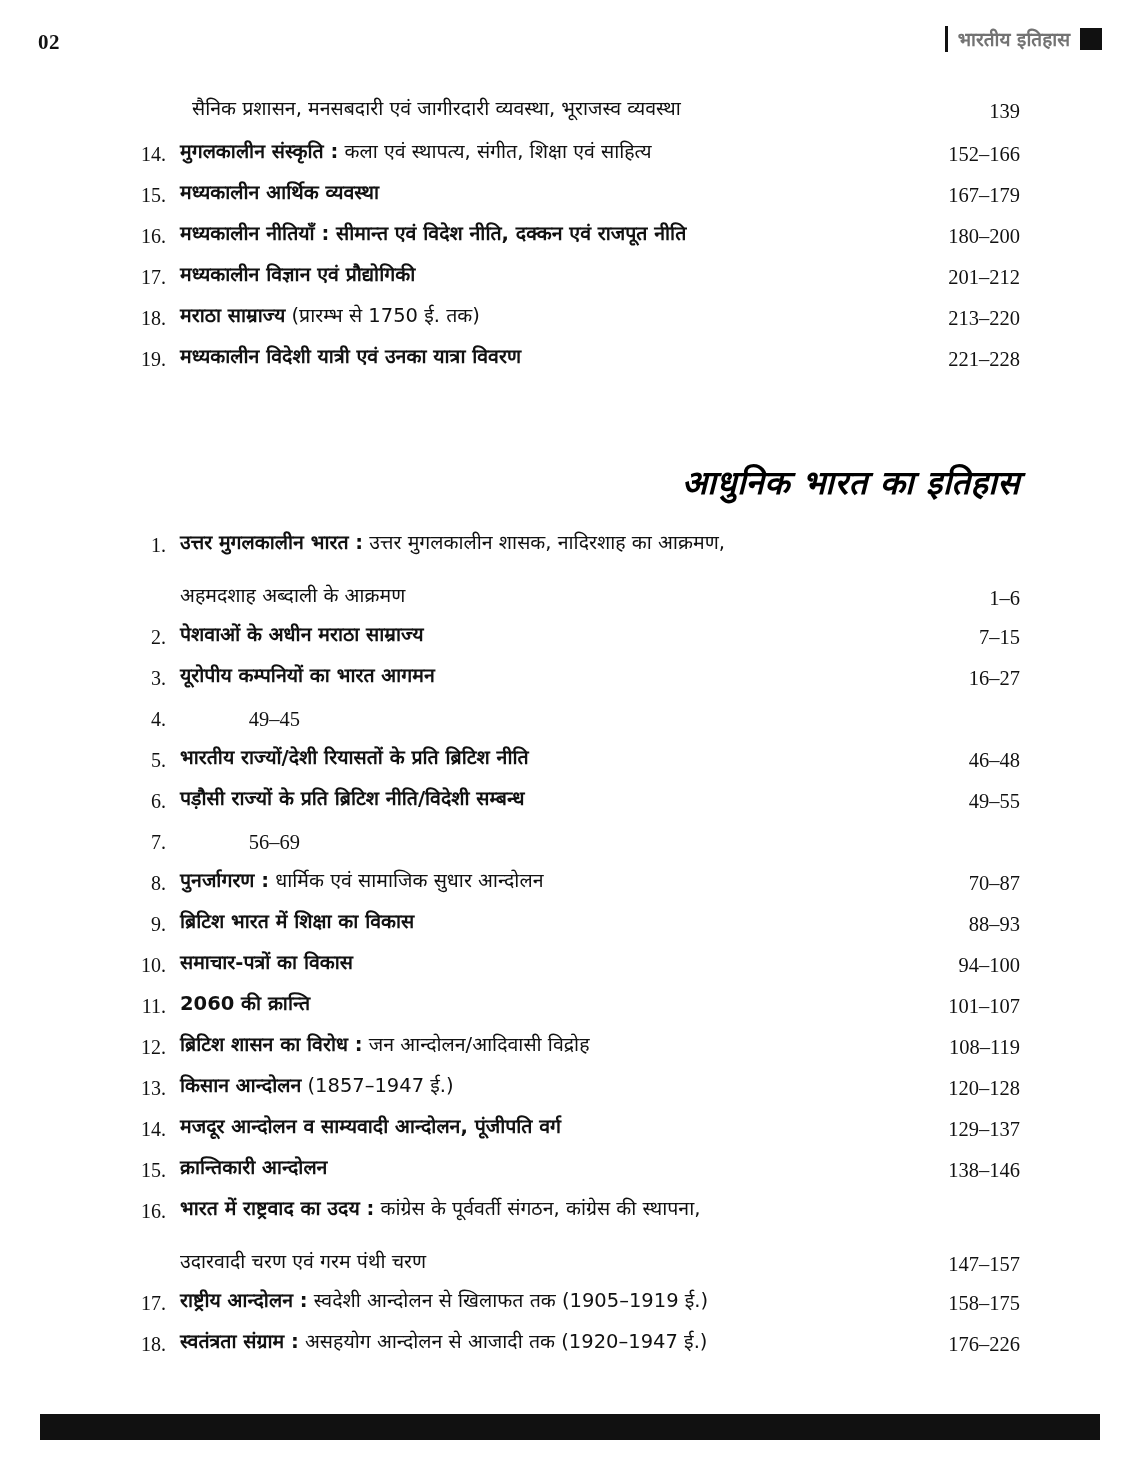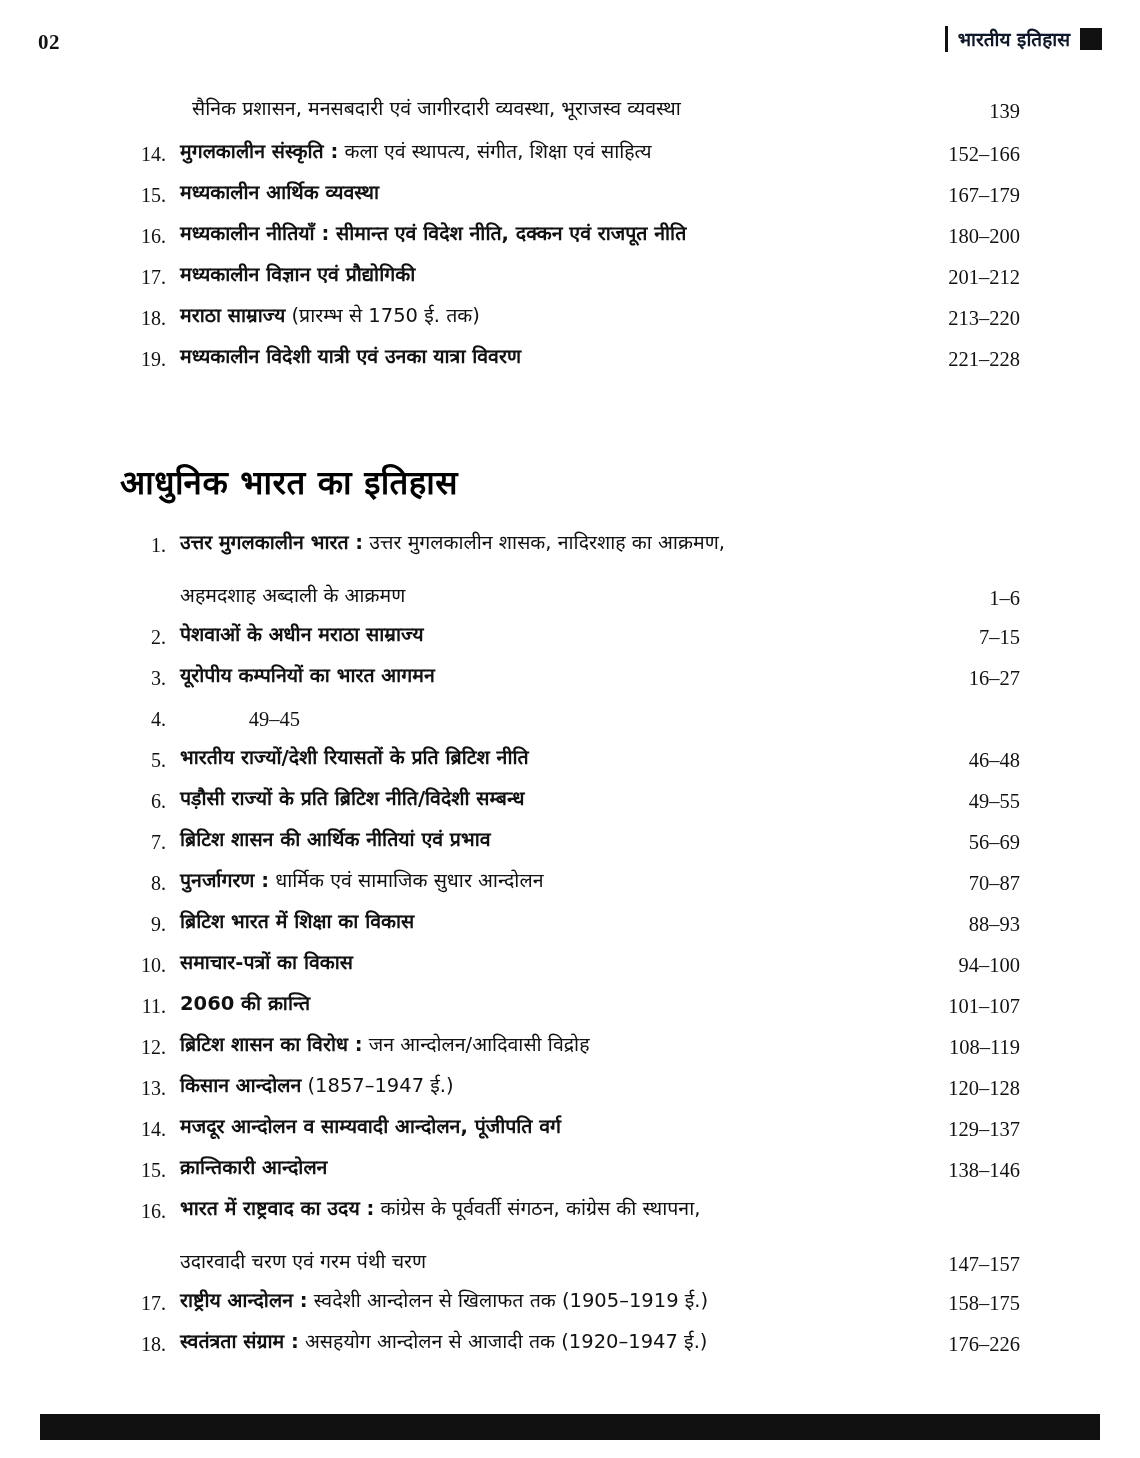--- a/index.html
+++ b/index.html
@@ -52,21 +52,21 @@
   .header-rule {
     width: 3px;
     height: 26px;
     background: #111;
     display: inline-block;
   }
   .header-title {
     font-family: "DejaVu Sans", sans-serif;
     font-weight: bold;
     font-size: 19px;
-    color: #0f172a;
+    color: #737373;
     line-height: 26px;
   }
   .header-square {
     width: 22px;
     height: 22px;
     background: #111;
     display: inline-block;
   }
 
   
@@ -119,27 +119,28 @@
   }
 
   .first-row {
     margin-bottom: 14px;
   }
   .first-row .toc-text {
     padding-left: 12px;
   }
 
   .section-heading {
-    text-align: left;
+    text-align: right;
     font-family: "DejaVu Sans", "Liberation Sans", sans-serif;
     font-weight: bold;
     font-size: 33px;
     letter-spacing: 0.5px;
     color: #000;
     margin: 52px 0 26px 0;
+    font-style: italic;
   }
 
   .spacer-gap {
     height: 22px;
   }
 
   
   .toc-row.two-line {
     flex-wrap: wrap;
     margin-bottom: 10px;
@@ -251,21 +252,20 @@
           <div class="toc-text"><span class="bold">भारतीय राज्यों/देशी रियासतों के प्रति ब्रिटिश नीति</span></div>
           <div class="toc-pages">46–48</div>
         </div>
         <div class="toc-row">
           <div class="toc-num">6.</div>
           <div class="toc-text"><span class="bold">पड़ौसी राज्यों के प्रति ब्रिटिश नीति/विदेशी सम्बन्ध</span></div>
           <div class="toc-pages">49–55</div>
         </div>
         <div class="toc-row">
           <div class="toc-num">7.</div>
-          <div class="toc-text"><span class="bold">ब्रिटिश शासन की आर्थिक नीतियां एवं प्रभाव</span></div>
           <div class="toc-pages">56–69</div>
         </div>
         <div class="toc-row">
           <div class="toc-num">8.</div>
           <div class="toc-text"><span class="bold">पुनर्जागरण :</span><span> धार्मिक एवं सामाजिक सुधार आन्दोलन</span></div>
           <div class="toc-pages">70–87</div>
         </div>
         <div class="toc-row">
           <div class="toc-num">9.</div>
           <div class="toc-text"><span class="bold">ब्रिटिश भारत में शिक्षा का विकास</span></div>

